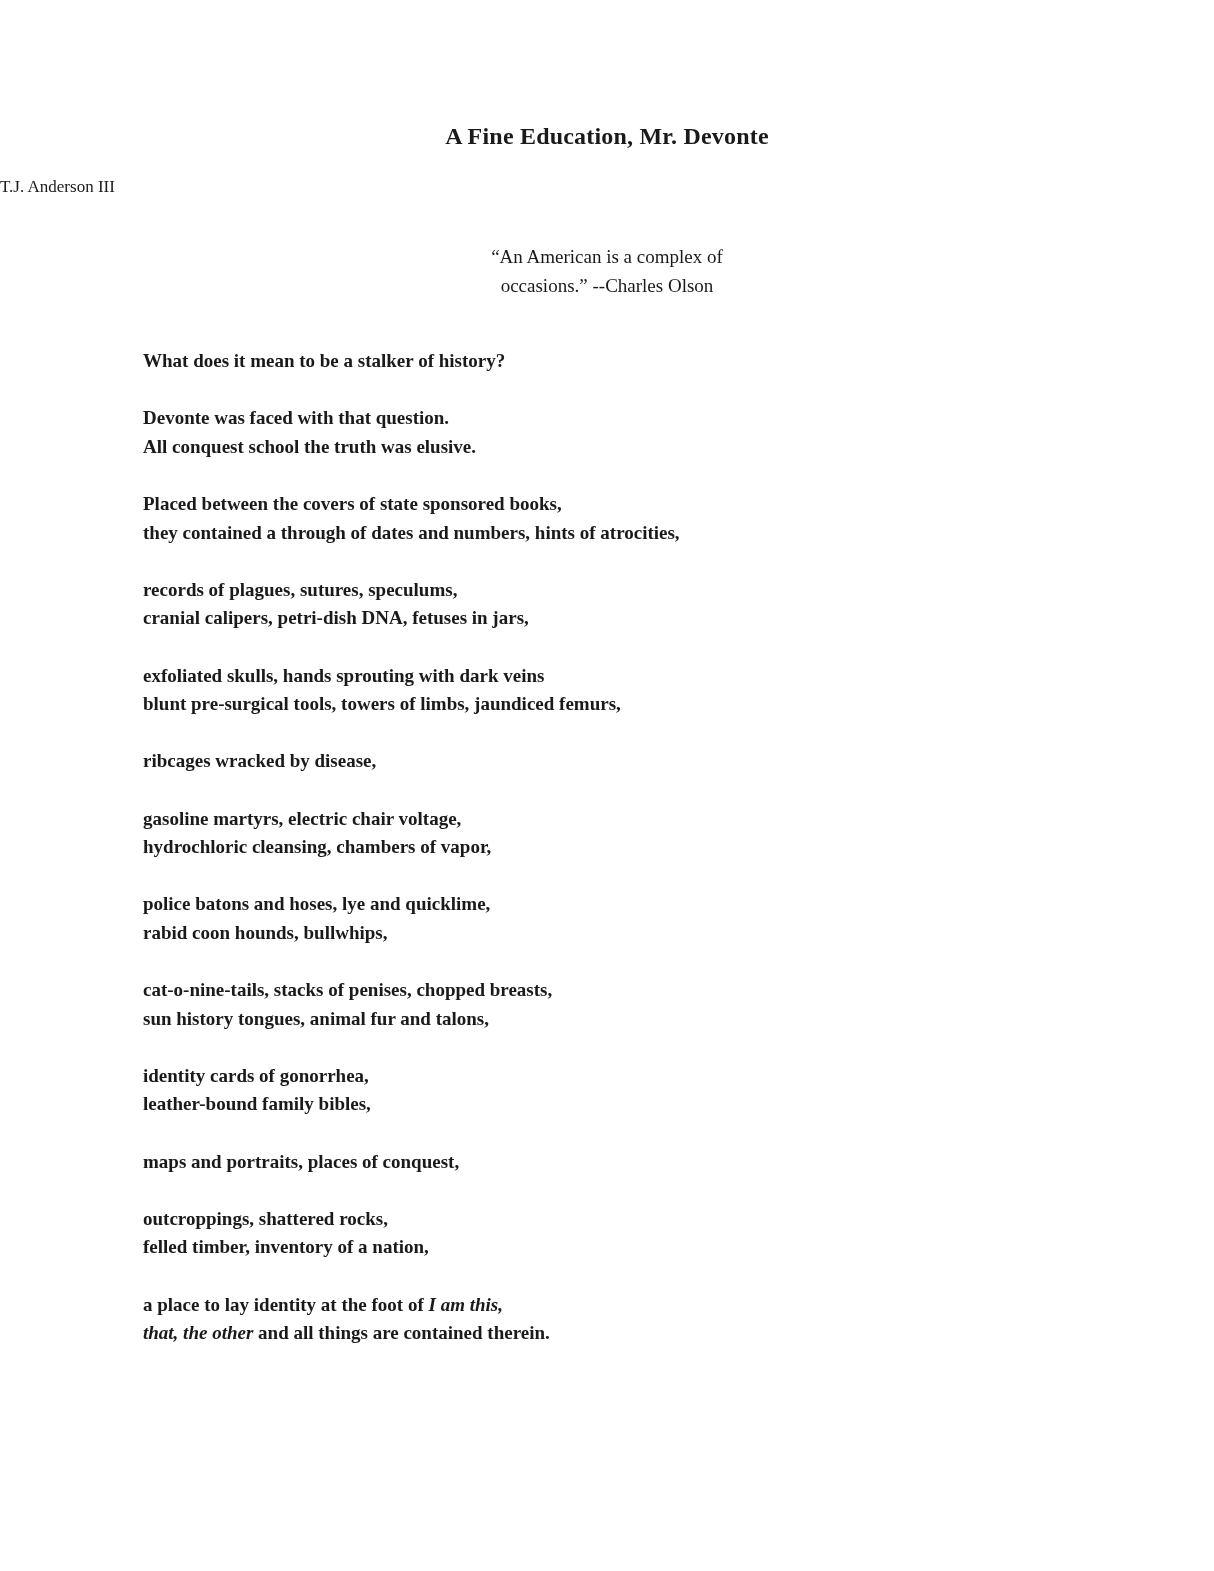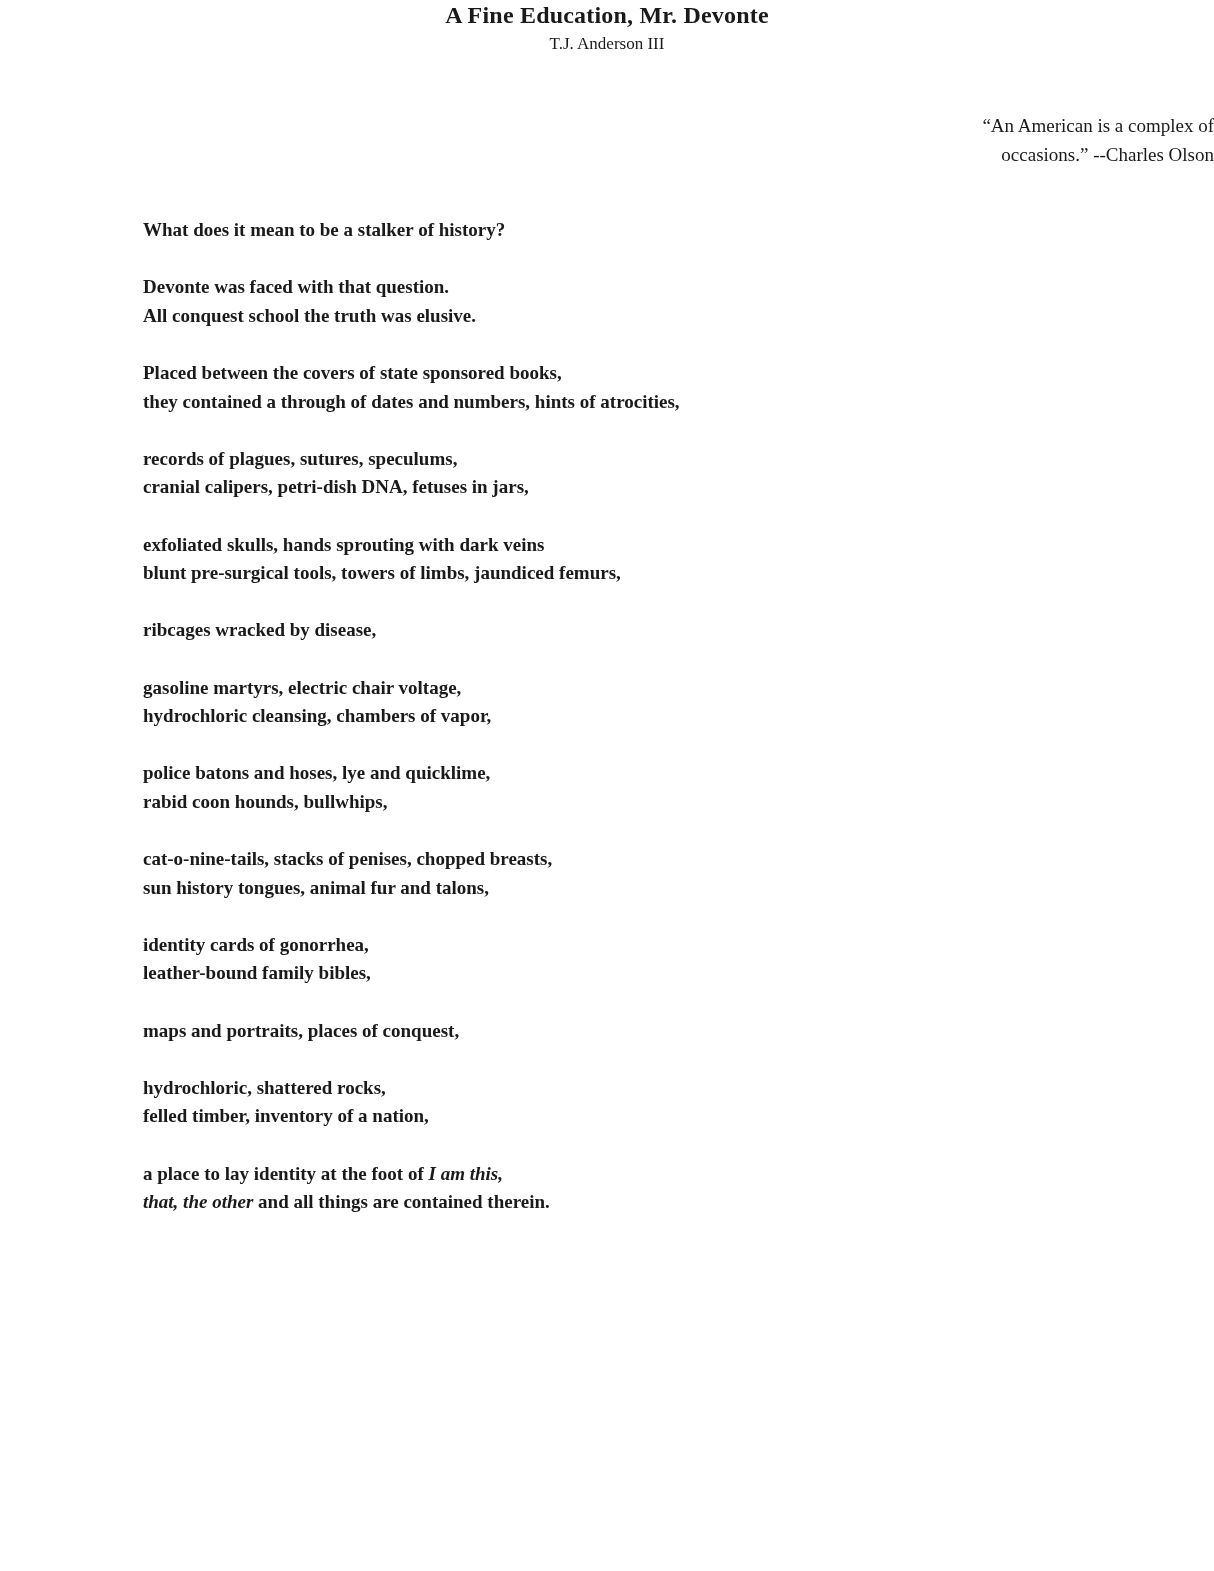--- a/index.html
+++ b/index.html
@@ -11,35 +11,35 @@
     position: relative;
     width: 1214px;
     height: 1571px;
     background: #ffffff;
     font-family: "Liberation Serif", "DejaVu Serif", serif;
     color: #1a1a1a;
     overflow: hidden;
   }
   .title {
     margin: 0;
+    padding-top: 121px;
     text-align: center;
     font-size: 24px;
     line-height: 30px;
     font-weight: bold;
     letter-spacing: 0.2px;
   }
   .author {
-    margin-top: 2px;
-    text-align: center;
+    margin-top: 24px;
     font-size: 17px;
     line-height: 23px;
   }
   .epigraph {
-    margin-top: 56px;
-    text-align: right;
+    margin-top: 44px;
+    text-align: center;
     font-size: 19px;
     line-height: 29px;
   }
   .poem-body {
     margin: 47px 60px 0 143px;
     font-size: 19px;
     line-height: 28.6px;
     font-weight: bold;
   }
   .stanza {
@@ -98,21 +98,21 @@
         <div class="poem-line"><span>sun history tongues, animal fur and talons,</span></div>
       </div>
       <div class="stanza">
         <div class="poem-line"><span>identity cards of gonorrhea,</span></div>
         <div class="poem-line"><span>leather-bound family bibles,</span></div>
       </div>
       <div class="stanza">
         <div class="poem-line"><span>maps and portraits, places of conquest,</span></div>
       </div>
       <div class="stanza">
-        <div class="poem-line"><span>hydrochloric, shattered rocks,</span></div>
+        <div class="poem-line"><span>outcroppings, shattered rocks,</span></div>
         <div class="poem-line"><span>felled timber, inventory of a nation,</span></div>
       </div>
       <div class="stanza">
         <div class="poem-line"><span>a place to lay identity at the foot of </span><em>I am this,</em></div>
         <div class="poem-line"><em>that, the other</em><span> and all things are contained therein.</span></div>
       </div>
     </div>
 </div>
 
 </body></html>

